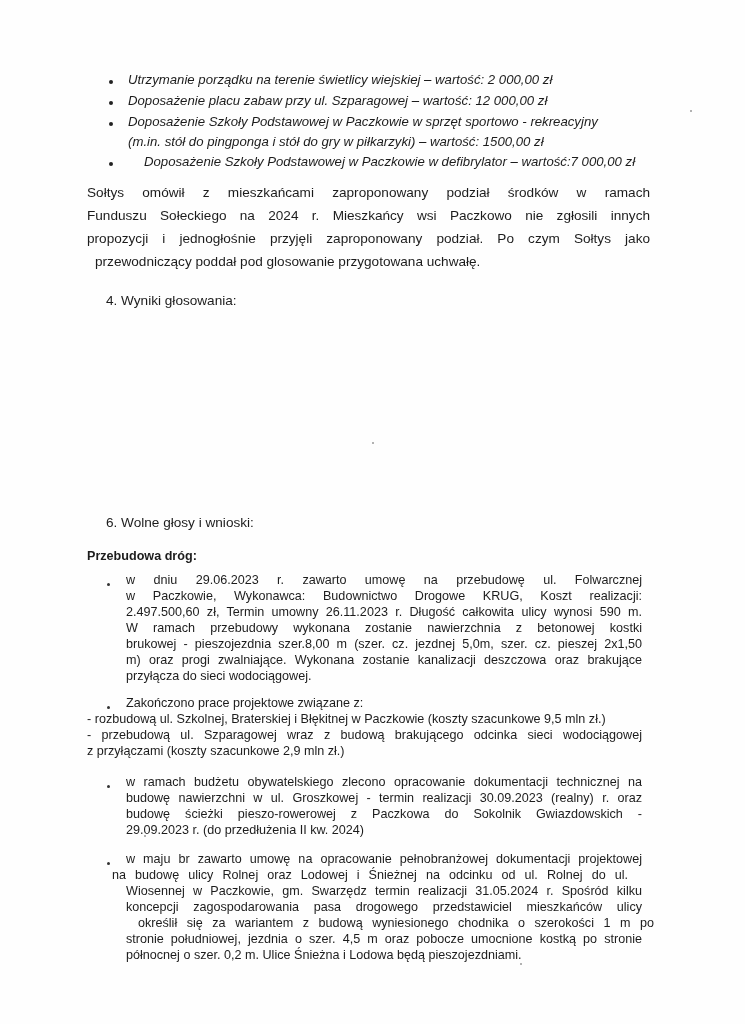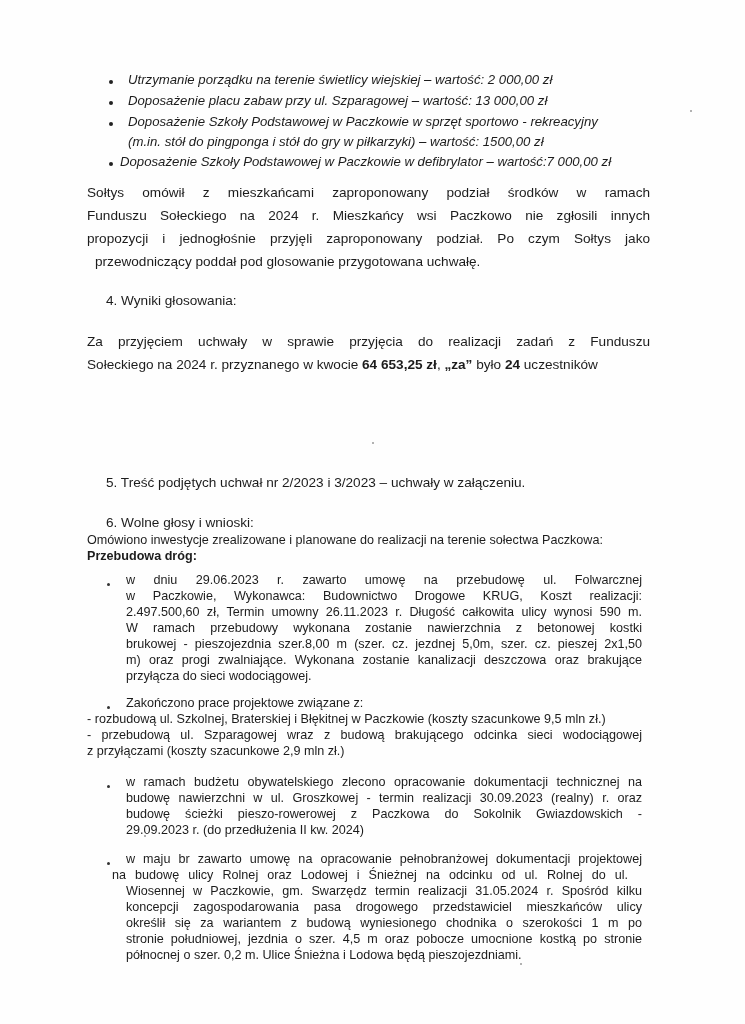--- a/index.html
+++ b/index.html
@@ -19,49 +19,43 @@
 </head>
 <body>
 
 <div class="page">
 
   <div>
     <span class="bullet-dot" style="left:109px;top:80px;"></span>
     <span class="abs ital" style="left:128px;top:72px;">Utrzymanie porządku na terenie świetlicy wiejskiej – wartość: 2 000,00 zł</span>
 
     <span class="bullet-dot" style="left:109px;top:101px;"></span>
-    <span class="abs ital" style="left:128px;top:93px;">Doposażenie placu zabaw przy ul. Szparagowej – wartość: 13 000,00 zł</span>
+    <span class="abs ital" style="left:128px;top:93px;">Doposażenie placu zabaw przy ul. Szparagowej – wartość: 12 000,00 zł</span>
 
     <span class="bullet-dot" style="left:109px;top:122px;"></span>
     <span class="abs ital" style="left:128px;top:114px;">Doposażenie Szkoły Podstawowej w Paczkowie w sprzęt sportowo - rekreacyjny</span>
     <span class="abs ital" style="left:128px;top:134px;">(m.in. stół do pingponga i stół do gry w piłkarzyki) – wartość: 1500,00 zł</span>
 
     <span class="bullet-dot" style="left:109px;top:162px;"></span>
-    <span class="abs ital" style="left:120px;top:154px;text-align:center;">Doposażenie Szkoły Podstawowej w Paczkowie w defibrylator – wartość:7 000,00 zł</span>
+    <span class="abs ital" style="left:144px;top:154px;text-align:center;">Doposażenie Szkoły Podstawowej w Paczkowie w defibrylator – wartość:7 000,00 zł</span>
   </div>
 
   <div>
     <div class="abs body13 just" style="left:87px;top:185px;width:563px;">Sołtys omówił  z mieszkańcami zaproponowany podział środków w ramach</div>
     <div class="abs body13 just" style="left:87px;top:208px;width:563px;">Funduszu Sołeckiego na 2024 r. Mieszkańcy wsi Paczkowo nie zgłosili innych</div>
     <div class="abs body13 just" style="left:87px;top:231px;width:563px;">propozycji i jednogłośnie przyjęli zaproponowany podział. Po czym Sołtys jako</div>
     <div class="abs body13" style="left:87px;top:254px;margin-left:8px;">przewodniczący poddał pod glosowanie przygotowana uchwałę.</div>
   </div>
 
   <div class="abs body13" style="left:106px;top:293px;">4.  Wyniki głosowania:</div>
 
-  <div class="abs body13 just" style="left:87px;top:334px;width:563px;">Za przyjęciem uchwały w sprawie przyjęcia do realizacji zadań z Funduszu</div>
-  <div class="abs body13" style="left:87px;top:357px;">
-    <span>Sołeckiego na 2024 r. przyznanego w kwocie </span><span class="b">64 653,25 zł</span><span>, </span><span class="b">„za”</span><span> było </span><span class="b">24</span><span> uczestników</span>
-  </div>
 
 
-  <div class="abs body13" style="left:106px;top:475px;">5.  Treść podjętych uchwał nr 2/2023 i 3/2023 – uchwały w załączeniu.</div>
 
   <div class="abs body13" style="left:106px;top:515px;">6.  Wolne głosy i wnioski:</div>
-  <div class="abs small" style="left:87px;top:533px;">Omówiono inwestycje zrealizowane i planowane do realizacji na terenie sołectwa Paczkowa:</div>
   <div class="abs small b" style="left:87px;top:549px;">Przebudowa dróg:</div>
 
   <div>
     <span class="sdot" style="left:107px;top:583px;"></span>
     <div class="abs small just" style="left:126px;top:573px;width:516px;">w dniu 29.06.2023 r. zawarto umowę na przebudowę ul. Folwarcznej</div>
     <div class="abs small just" style="left:126px;top:589px;width:516px;">w Paczkowie, Wykonawca: Budownictwo Drogowe KRUG, Koszt realizacji:</div>
     <div class="abs small just" style="left:126px;top:605px;width:516px;">2.497.500,60 zł, Termin umowny 26.11.2023 r. Długość całkowita ulicy wynosi 590 m.</div>
     <div class="abs small just" style="left:126px;top:621px;width:516px;">W ramach przebudowy wykonana zostanie  nawierzchnia z betonowej kostki</div>
     <div class="abs small just" style="left:126px;top:637px;width:516px;">brukowej - pieszojezdnia szer.8,00 m (szer. cz. jezdnej 5,0m, szer. cz. pieszej 2x1,50</div>
     <div class="abs small just" style="left:126px;top:653px;width:516px;">m)  oraz progi zwalniające. Wykonana zostanie kanalizacji deszczowa oraz brakujące</div>
@@ -83,21 +77,21 @@
     <div class="abs small just" style="left:126px;top:807px;width:516px;">budowę ścieżki pieszo-rowerowej z Paczkowa do Sokolnik Gwiazdowskich -</div>
     <div class="abs small" style="left:126px;top:823px;">29.09.2023 r. (do przedłużenia II kw. 2024)</div>
   </div>
 
   <div>
     <span class="sdot" style="left:107px;top:862px;"></span>
     <div class="abs small just" style="left:126px;top:852px;width:516px;">w maju br zawarto umowę na opracowanie pełnobranżowej dokumentacji projektowej</div>
     <div class="abs small just" style="left:112px;top:868px;width:516px;">na budowę ulicy Rolnej oraz Lodowej i Śnieżnej   na odcinku od ul. Rolnej do ul.</div>
     <div class="abs small just" style="left:126px;top:884px;width:516px;">Wiosennej w Paczkowie, gm. Swarzędz termin realizacji 31.05.2024 r. Spośród kilku</div>
     <div class="abs small just" style="left:126px;top:900px;width:516px;">koncepcji zagospodarowania pasa drogowego przedstawiciel mieszkańców ulicy</div>
-    <div class="abs small just" style="left:126px;top:916px;width:516px;">określił się za wariantem z budową wyniesionego chodnika o szerokości 1 m po</div>
+    <div class="abs small just" style="left:138px;top:916px;width:516px;">określił się za wariantem z budową wyniesionego chodnika o szerokości 1 m po</div>
     <div class="abs small just" style="left:126px;top:932px;width:516px;">stronie południowej, jezdnia o szer. 4,5 m oraz pobocze umocnione kostką po stronie</div>
     <div class="abs small" style="left:126px;top:948px;">północnej o szer. 0,2 m. Ulice Śnieżna i Lodowa będą pieszojezdniami.</div>
   </div>
 
   <span class="speck" style="left:690px;top:110px;"></span>
   <span class="speck" style="left:372px;top:442px;"></span>
   <span class="speck" style="left:144px;top:835px;"></span>
   <span class="speck" style="left:520px;top:963px;"></span>
 </div>
 

